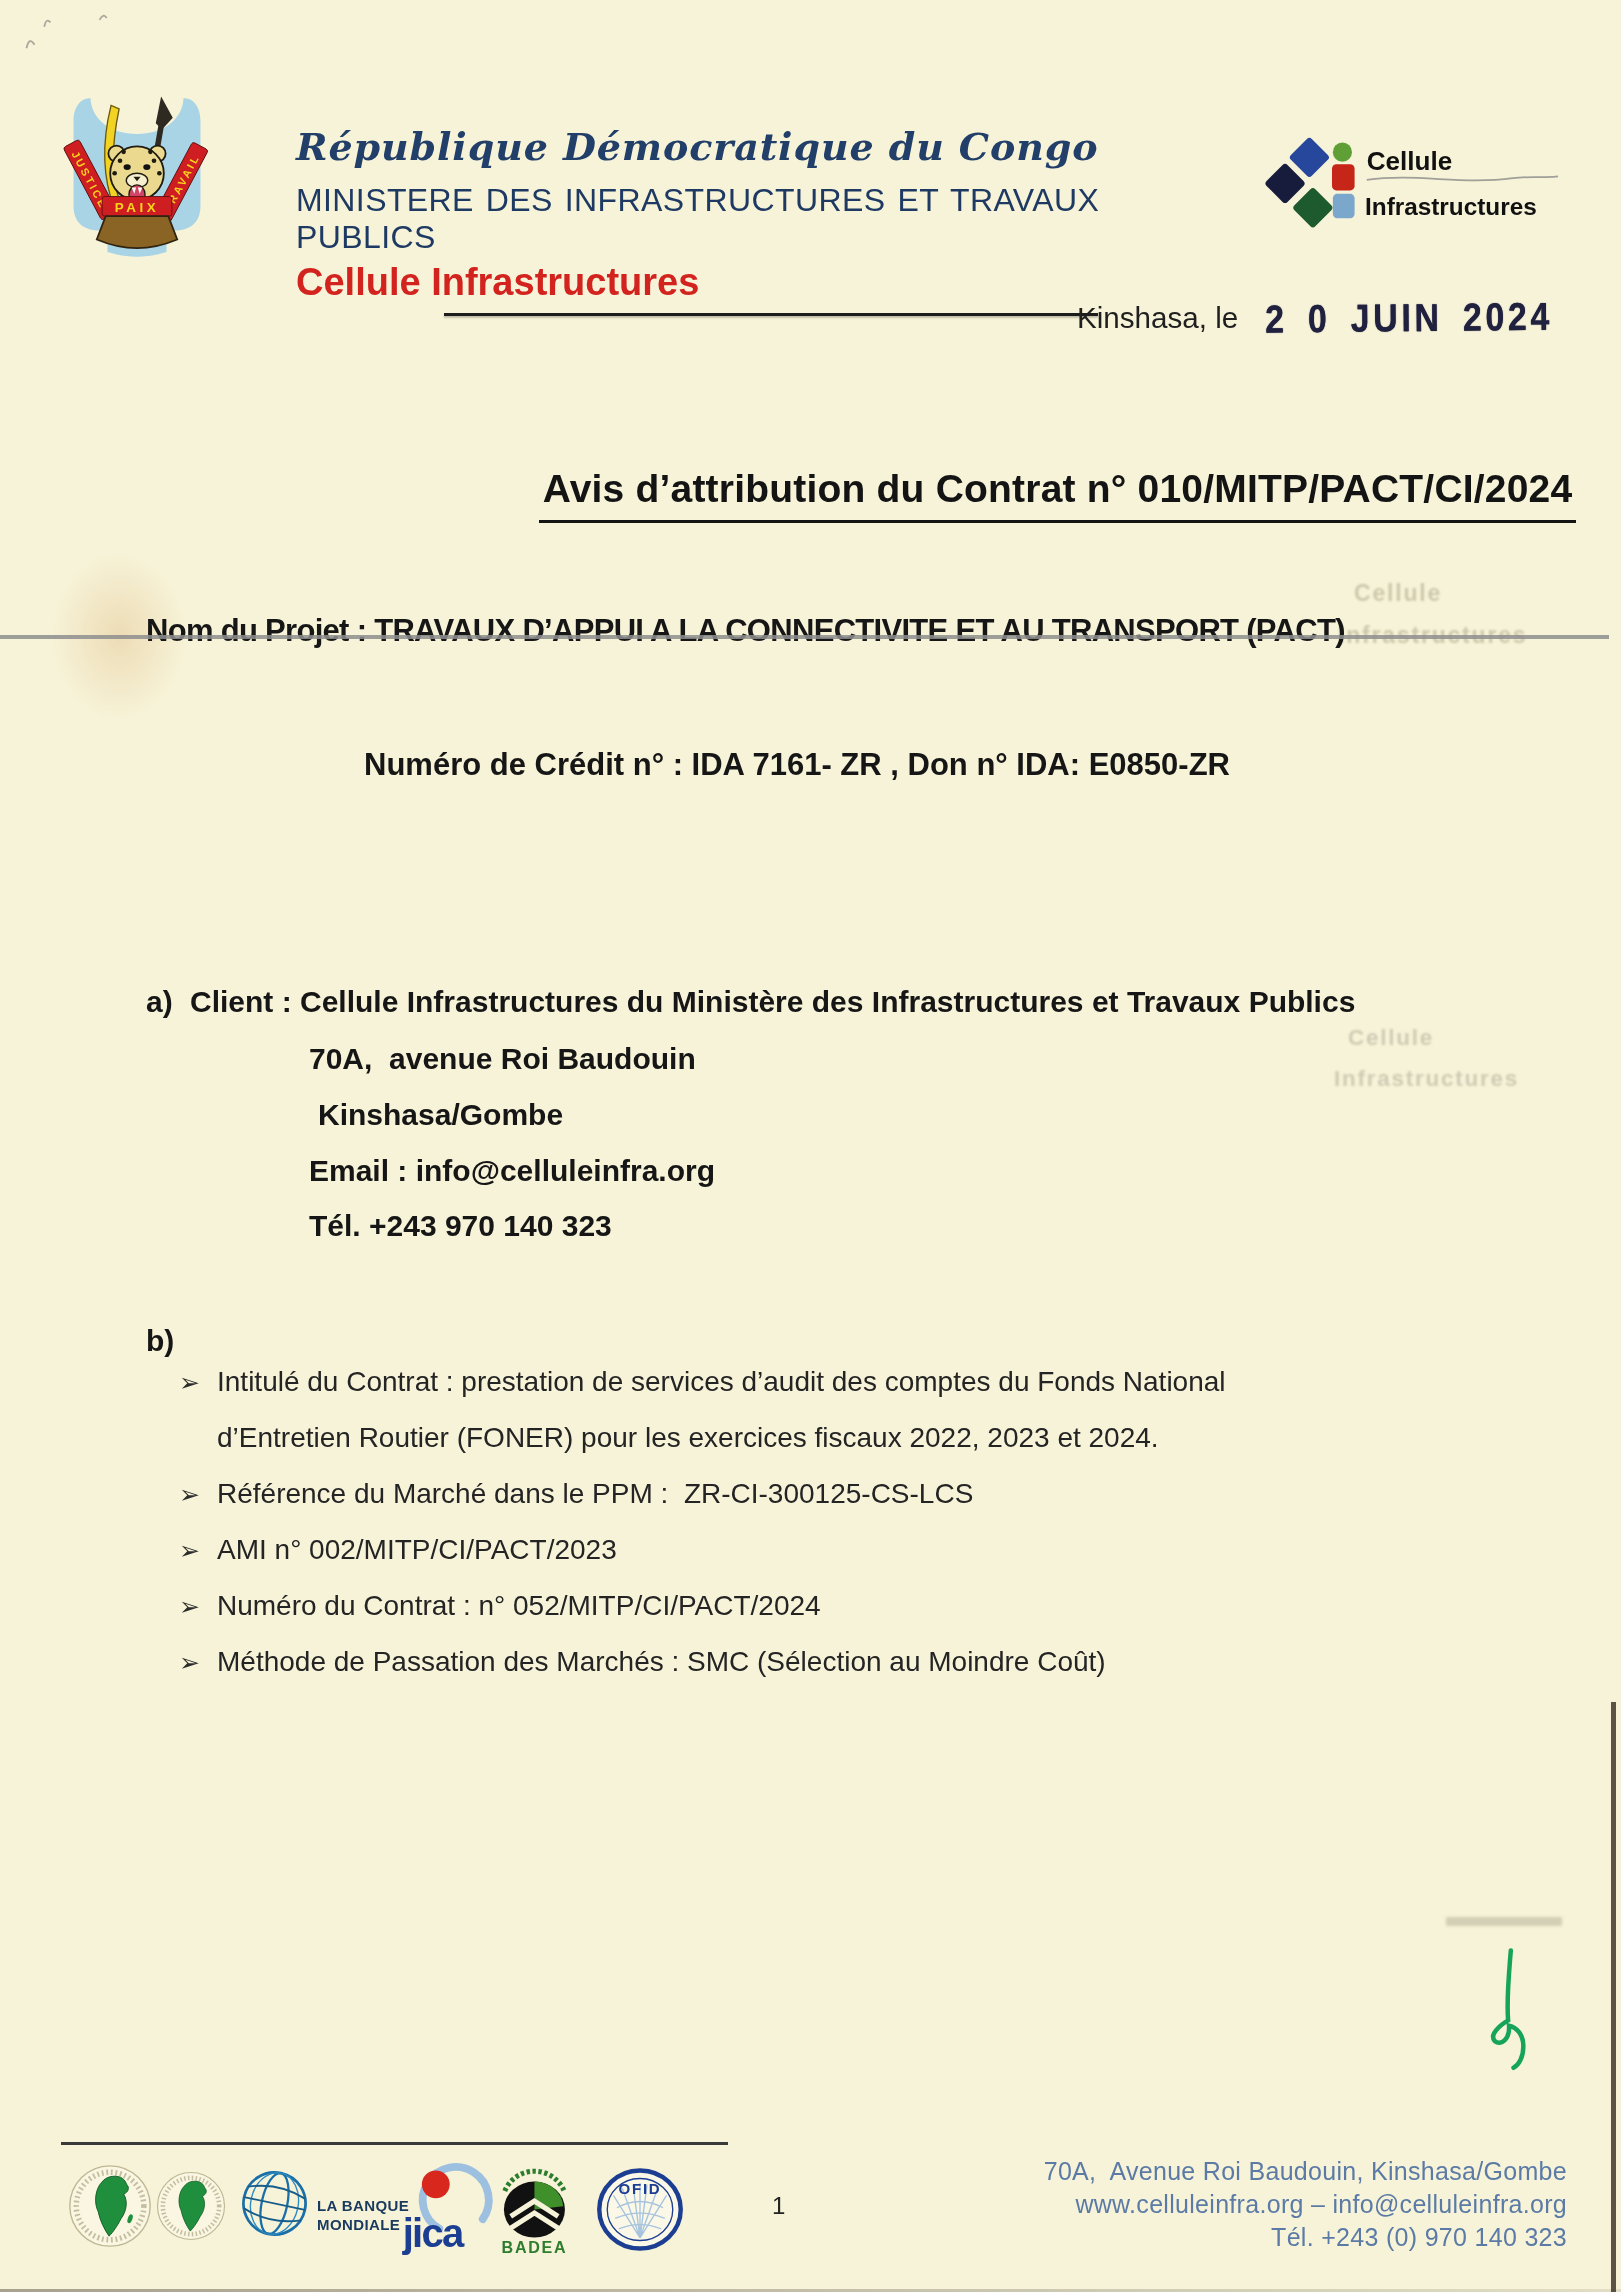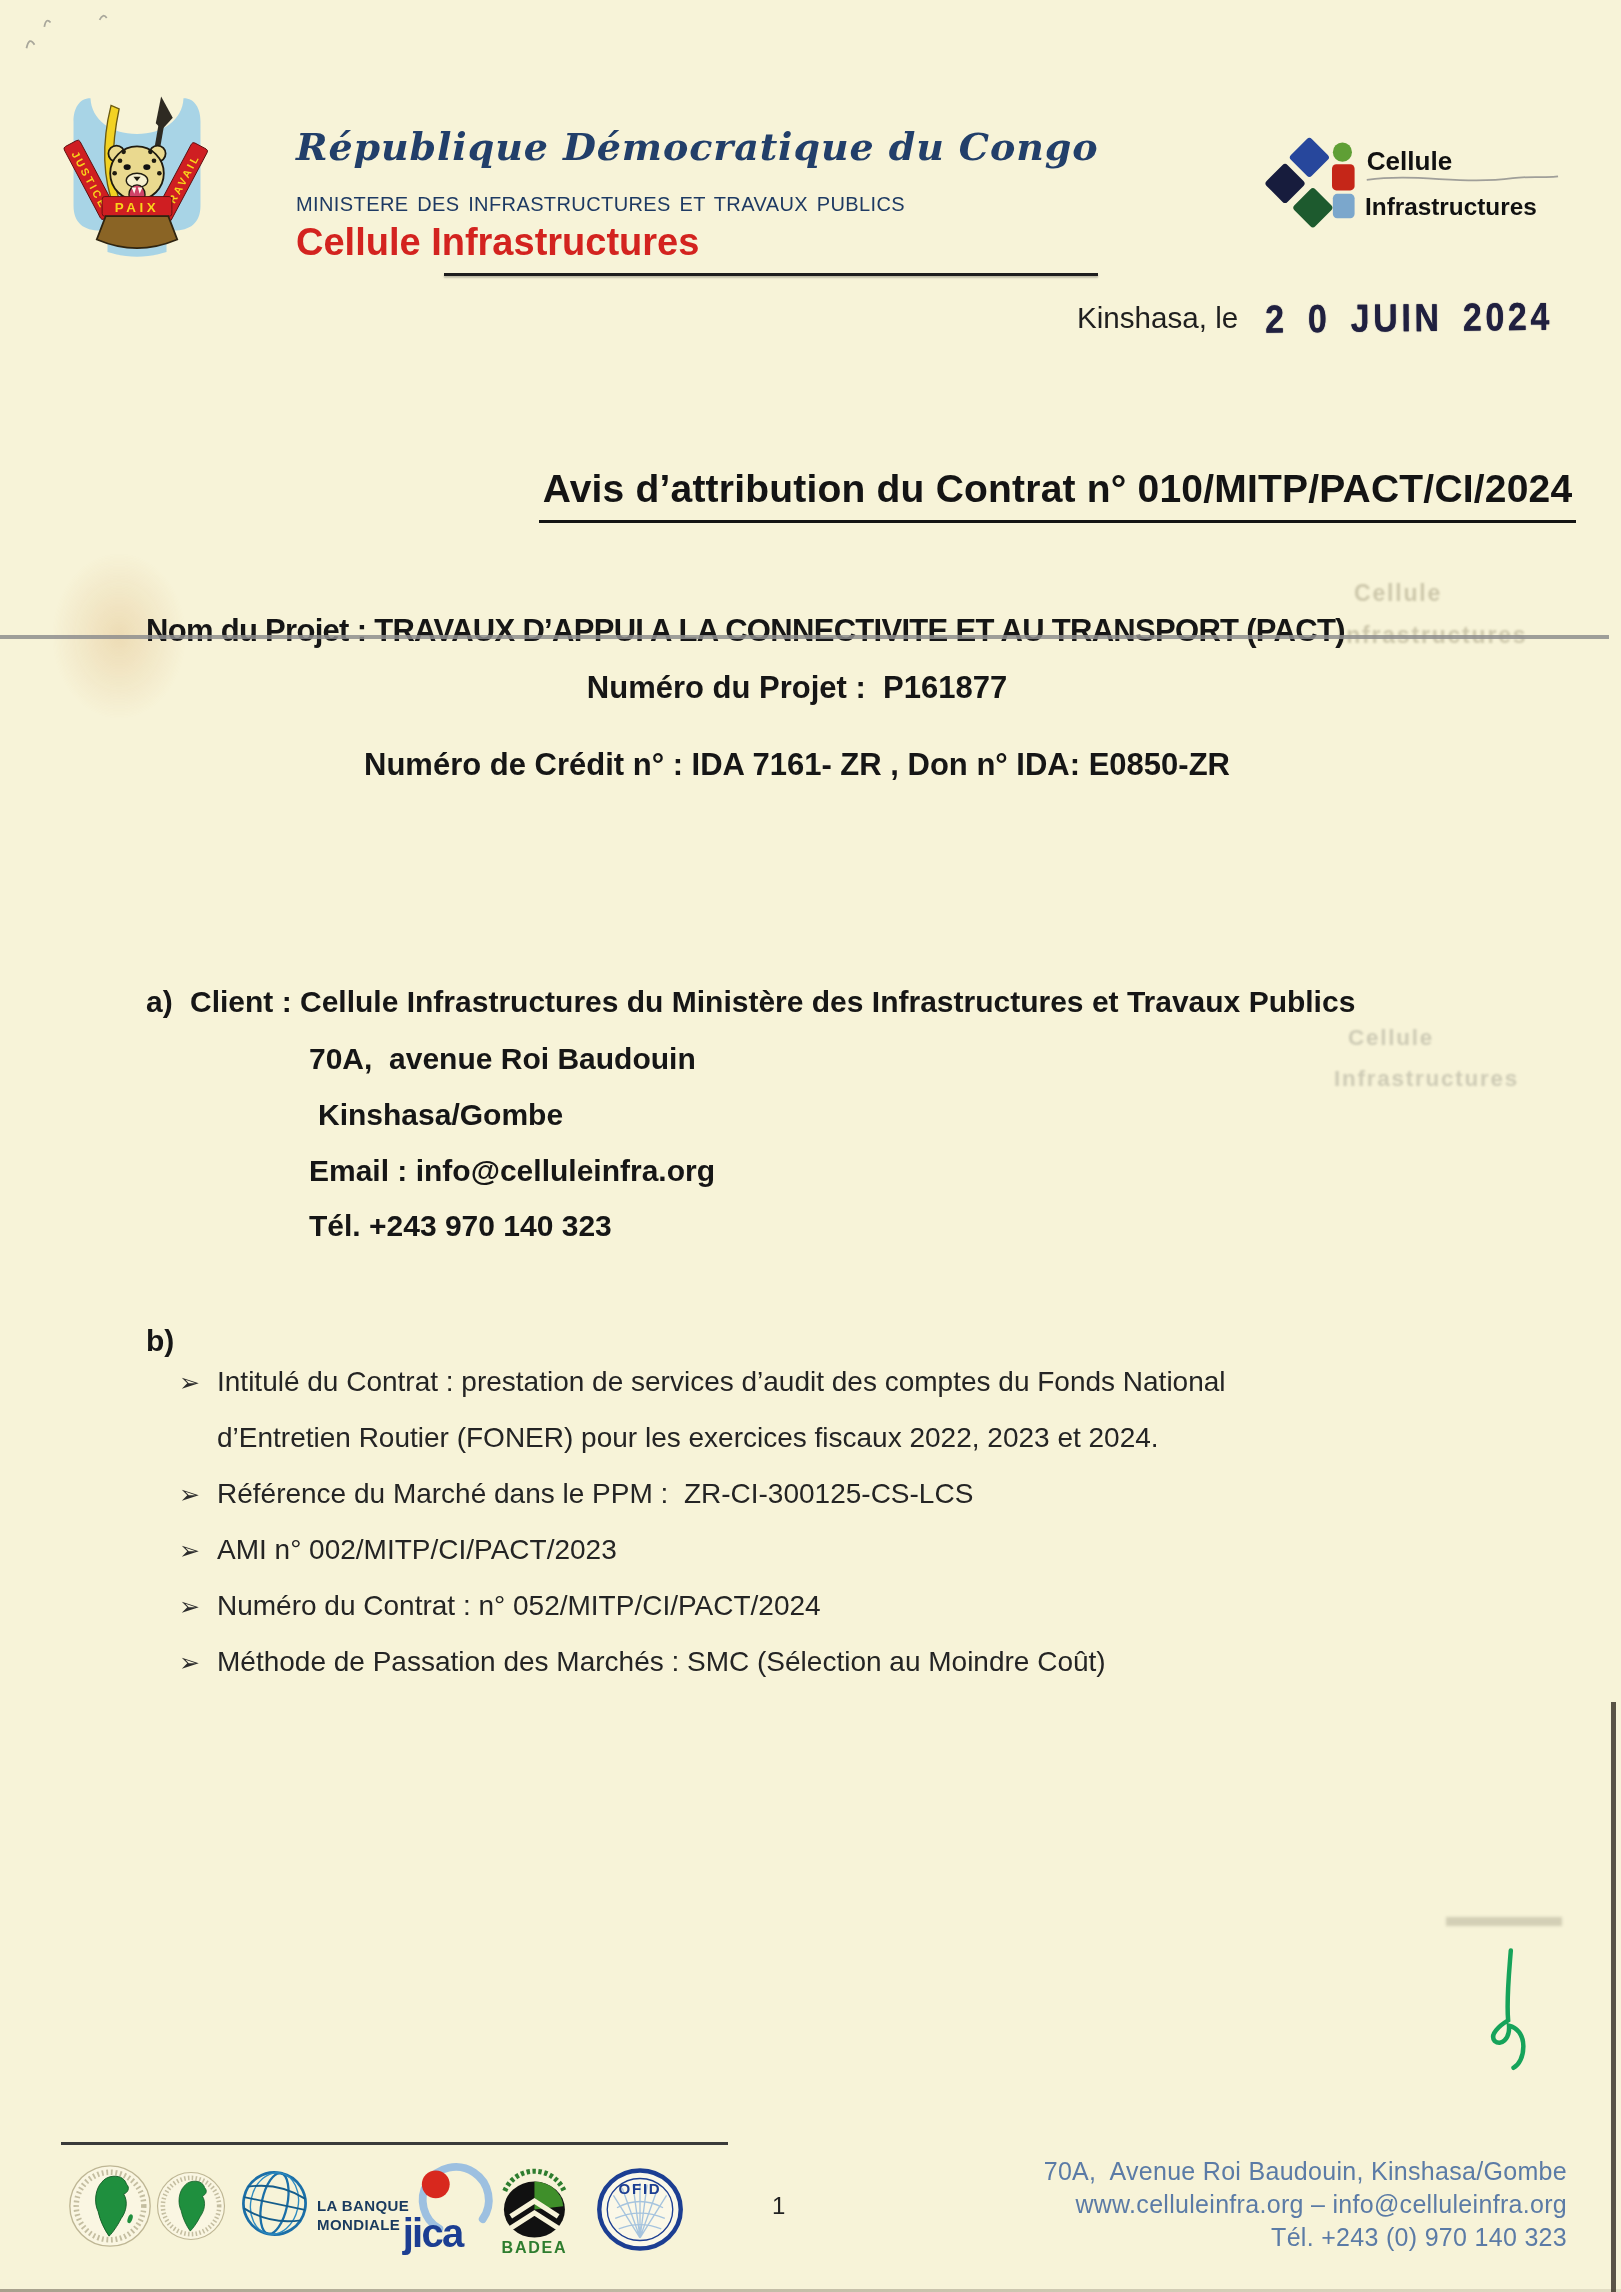--- a/index.html
+++ b/index.html
@@ -9,21 +9,21 @@
   html,body{margin:0;padding:0;}
   body{width:1621px;height:2293px;background:#e9e5cf;font-family:"Liberation Sans",sans-serif;}
   .page{position:relative;width:1621px;height:2293px;background:var(--paper);overflow:hidden;}
   .t{white-space:pre-wrap;}
   .abs{position:absolute;}
 
   
   .emblem{position:absolute;left:61px;top:82px;}
   .header-center{position:absolute;left:296px;top:124px;width:949px;text-align:left;}
   .script-title{font-family:"DejaVu Serif",serif;font-style:italic;font-weight:bold;font-size:38px;color:#223f6a;letter-spacing:0.9px;}
-  .ministry{margin-top:24px;font-size:20px;color:var(--header-blue);letter-spacing:0.4px;word-spacing:2.7px;}
+  .ministry{margin-top:13px;font-size:32px;color:var(--header-blue);letter-spacing:0.4px;word-spacing:2.7px;}
   .unit-red{margin-top:5.4px;font-size:38px;font-weight:bold;color:var(--brand-red);}
   .header-rule{width:654px;height:2.7px;background:#1d1d1d;margin:9px auto 0;box-shadow:0 1.8px 1.8px rgba(0,0,0,.25);}
   .ci-logo{position:absolute;left:1252px;top:133px;}
 
   
   .date-line{position:absolute;left:1077px;top:301px;display:flex;align-items:flex-start;gap:27px;}
   .date-prefix{font-size:29.6px;color:#1f1f1f;}
   .stamp{font-size:34px;font-weight:bold;color:var(--stamp-ink);letter-spacing:3.6px;word-spacing:7.2px;transform:scaleY(1.15) rotate(-.5deg);transform-origin:left top;margin-top:-3.6px;text-shadow:0 0 0.9px var(--stamp-ink);}
 
   
@@ -131,21 +131,20 @@
     <span class="date-prefix">Kinshasa, le</span>
     <span class="stamp">2 0 JUIN 2024</span>
   </div>
 
   <div class="doc-title">
     <span>Avis d’attribution du Contrat n° 010/MITP/PACT/CI/2024</span>
   </div>
 
   <div class="project-name t">Nom du Projet : TRAVAUX D’APPUI A LA CONNECTIVITE ET AU TRANSPORT (PACT)</div>
   <div class="strike-line"></div>
-  <div class="center-line t" style="top:670px">Numéro du Projet :  P161877</div>
   <div class="center-line t" style="top:747px">Numéro de Crédit n° : IDA 7161- ZR , Don n° IDA: E0850-ZR</div>
 
   <div class="sec-label" style="left:146px;top:985px">a)</div>
   <div class="a-line t" style="left:190px;top:985px">Client : Cellule Infrastructures du Ministère des Infrastructures et Travaux Publics</div>
   <div class="a-line t" style="left:309px;top:1042px">70A,  avenue Roi Baudouin</div>
   <div class="a-line t" style="left:318px;top:1098px">Kinshasa/Gombe</div>
   <div class="a-line t" style="left:309px;top:1154px">Email : info@celluleinfra.org</div>
   <div class="a-line t" style="left:309px;top:1209px">Tél. +243 970 140 323</div>
 
   <div class="sec-label" style="left:146px;top:1324px">b)</div>

